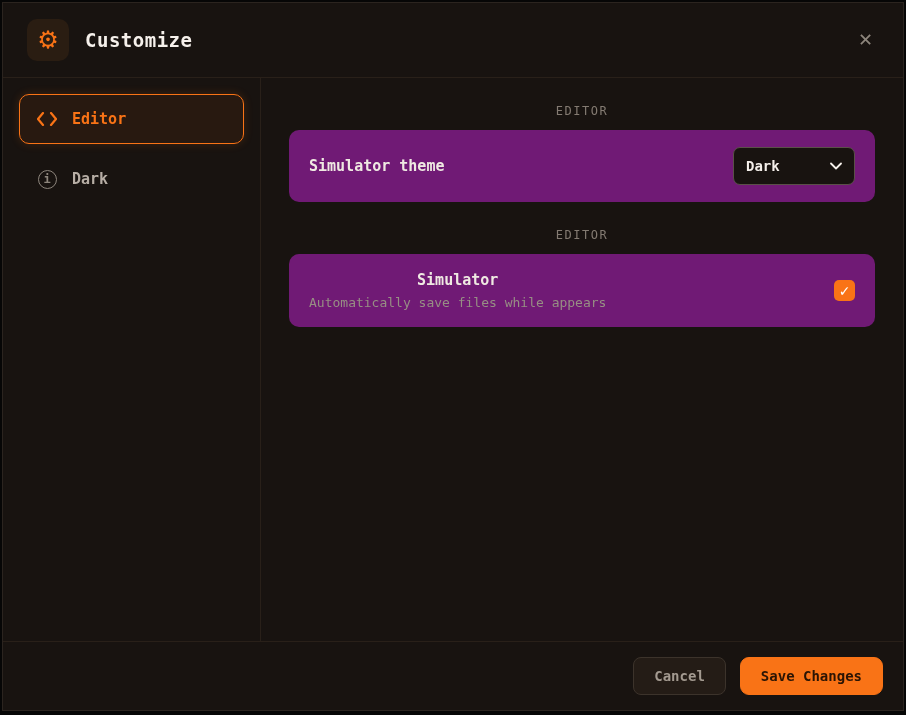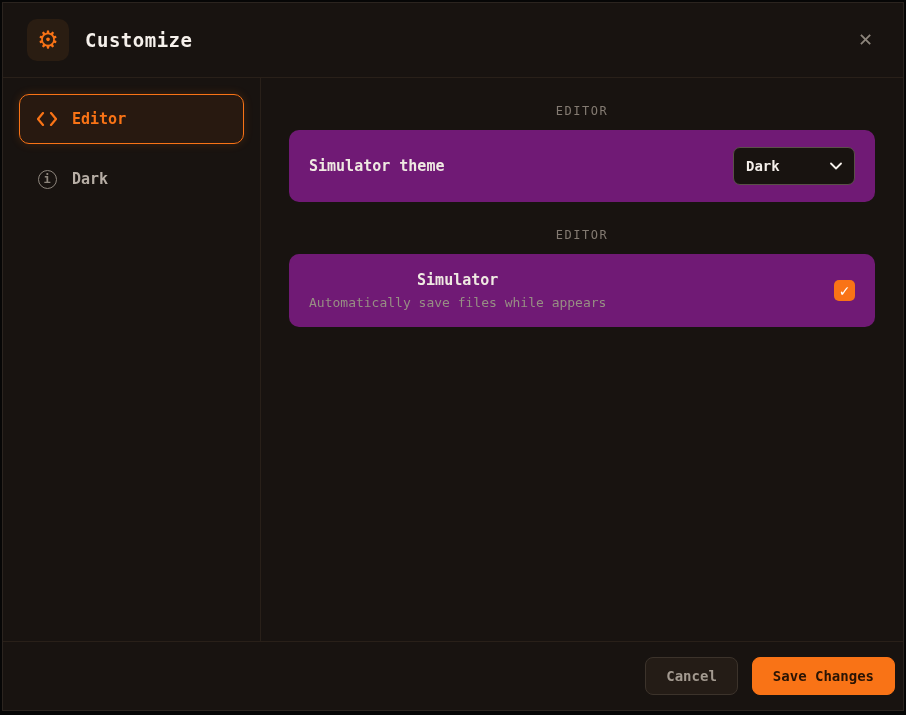--- a/index.html
+++ b/index.html
@@ -117,41 +117,42 @@
     display: flex; align-items: center; justify-content: center;
     color: #ffffff; font-size: 14px; font-weight: bold;
     cursor: pointer;
     font-family: "DejaVu Sans", sans-serif;
   }
 
   
   .footer {
     flex: 0 0 auto;
     border-top: 1px solid #292019;
-    padding: 15px 8px;
+    padding: 15px 20px;
     display: flex; justify-content: flex-end; gap: 14px;
     background: #181310;
   }
   .btn {
     font-family: "DejaVu Sans Mono", monospace;
     font-size: 14px; font-weight: bold;
     border-radius: 8px;
     padding: 10px 20px;
     cursor: pointer;
     border: 1px solid transparent;
   }
   .btn-cancel {
     background: #241c16;
     border-color: #3c332b;
     color: #a39a90;
   }
   .btn-save {
     background: #f97316;
     border-color: #f97316;
     color: #2a1404;
+    border-radius: 9px;
   }
 </style>
 </head>
 <body>
 
 <div class="dialog">
 
   <div class="header">
     <div class="gear-box">
       <span class="gear-glyph">⚙</span>

